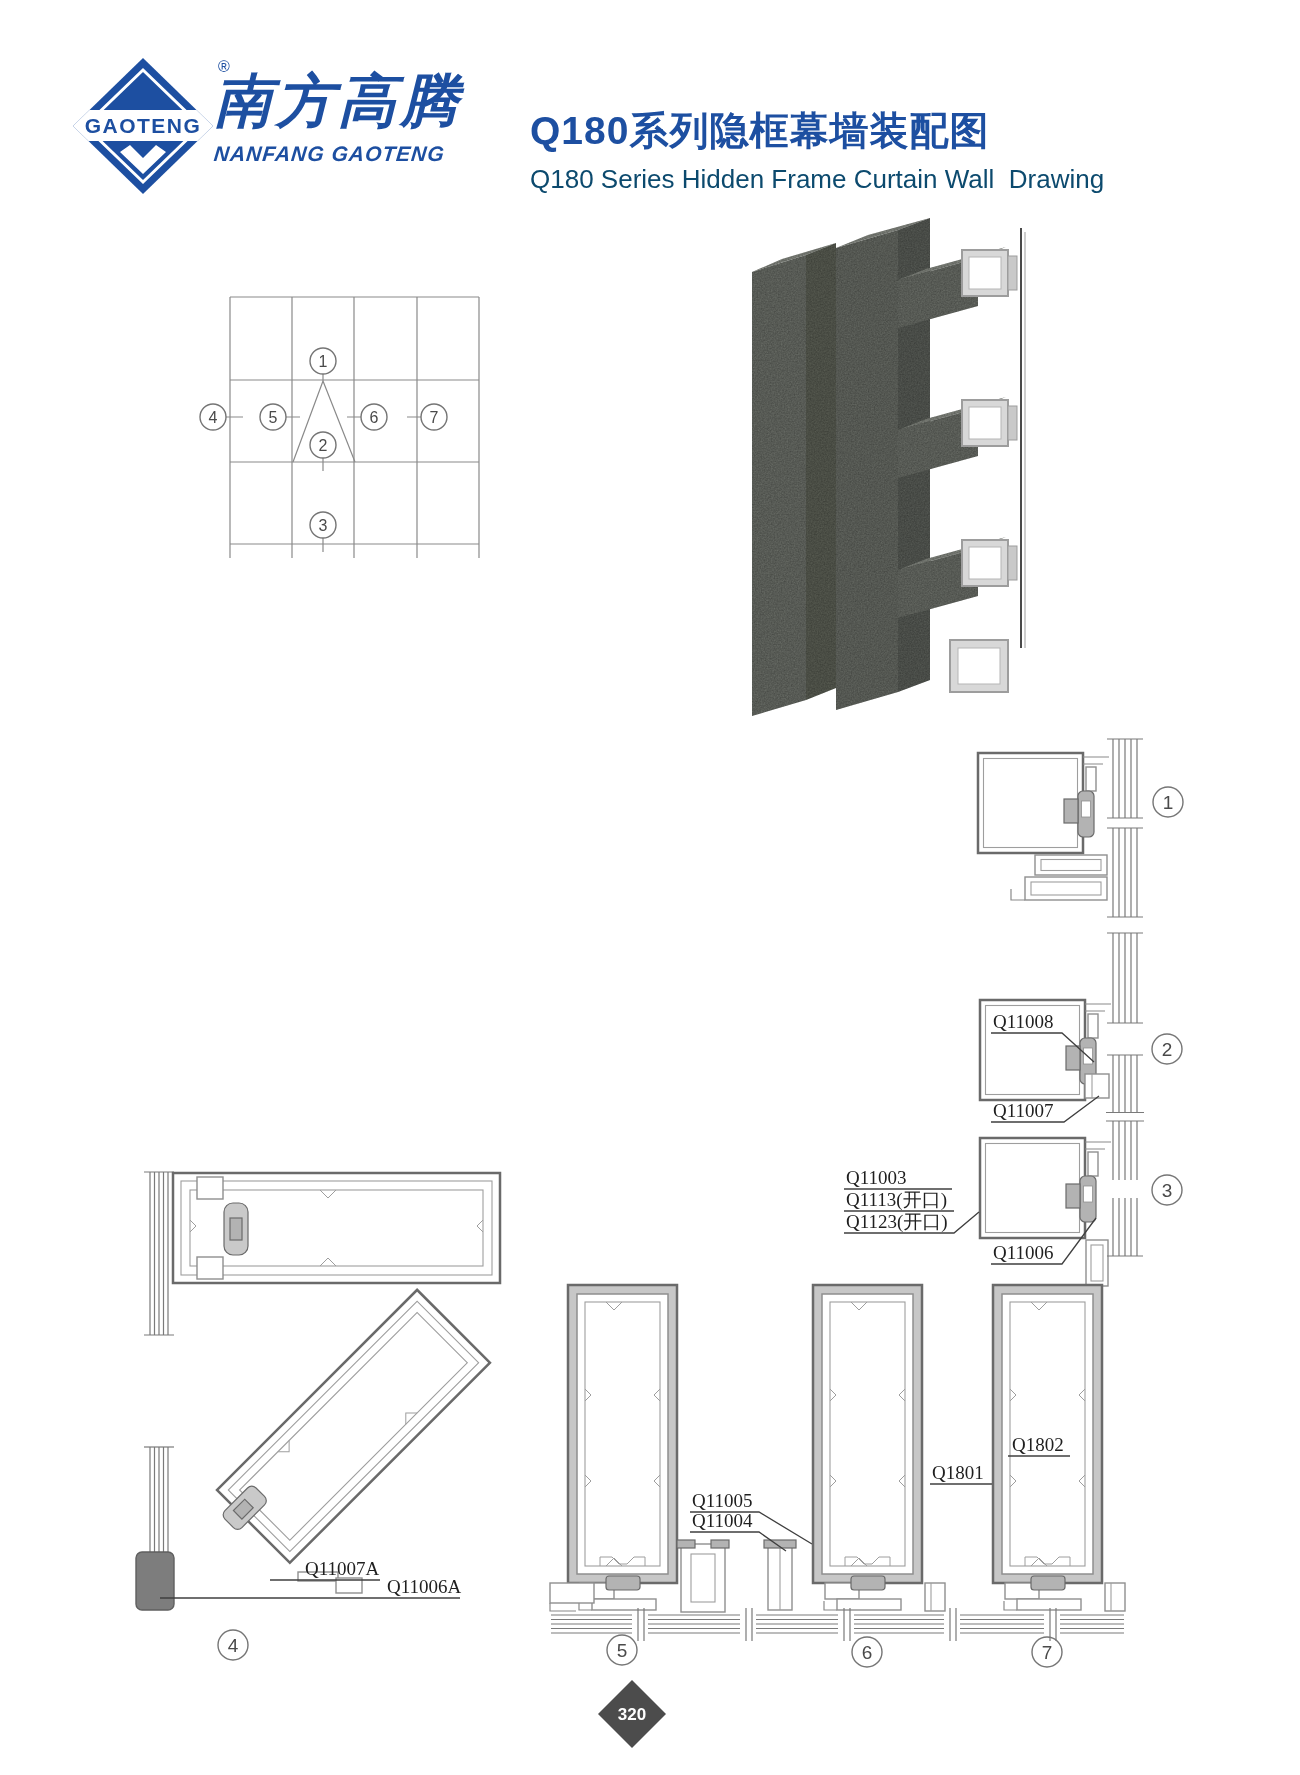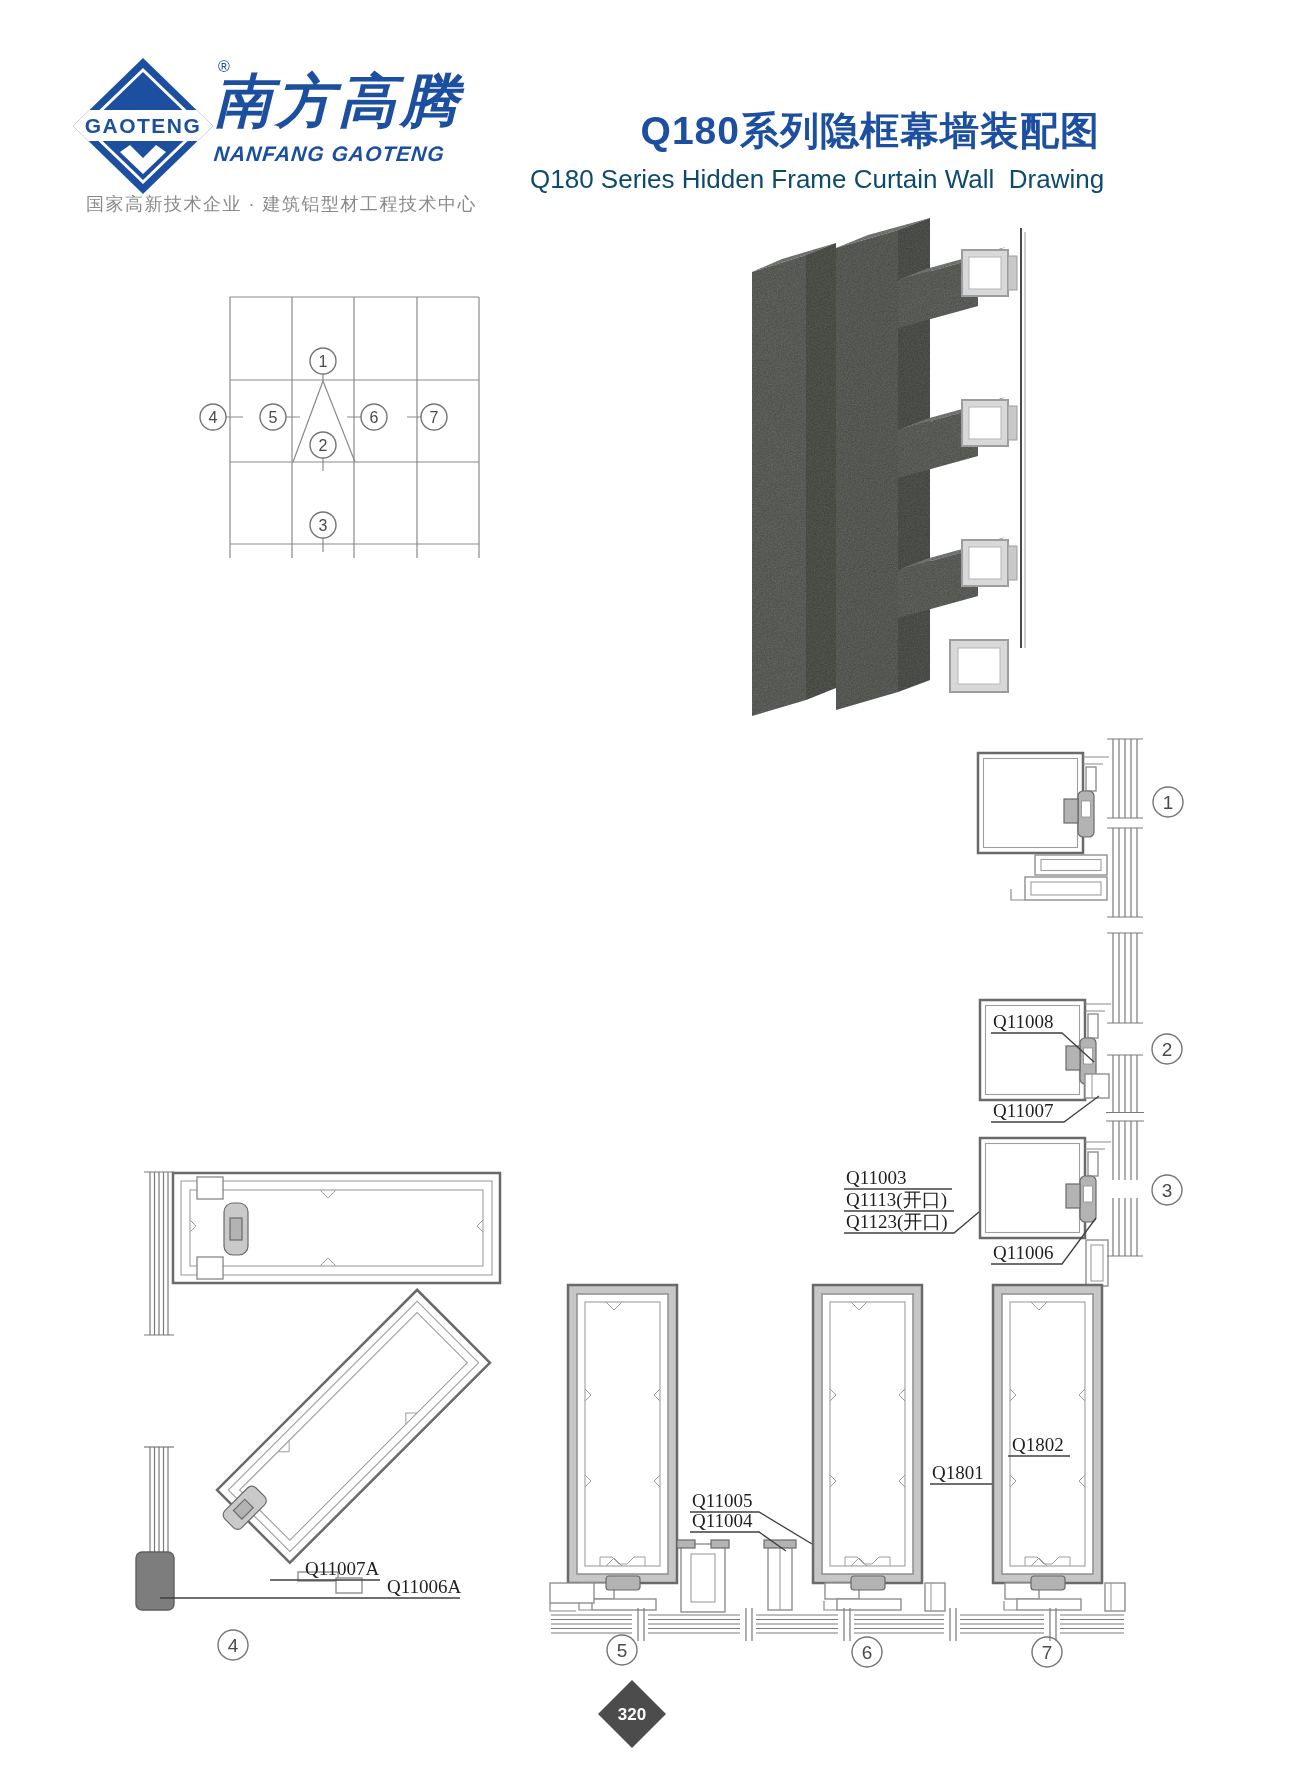--- a/index.html
+++ b/index.html
@@ -6,21 +6,21 @@
   .page{position:relative;width:1300px;height:1775px;background:#ffffff;overflow:hidden;
         font-family:"Liberation Sans",sans-serif;}
   .cad{position:absolute;left:0;top:0;}
   
   .logo-mark{position:absolute;left:68px;top:50px;}
   .name-block{position:absolute;left:214px;top:62px;width:260px;font-style:italic;}
   .name-cn{font-size:58px;font-weight:bold;letter-spacing:4px;line-height:1.35;}
   .name-en{font-size:21px;font-weight:bold;letter-spacing:1px;transform:skewX(-6deg);margin-top:2px;}
   .tagline{position:absolute;left:86px;top:192px;width:420px;font-size:18px;color:#8a8a8a;
            letter-spacing:1.5px;white-space:pre;}
-  .title-block{position:absolute;left:530px;top:104px;width:570px;text-align:right;}
+  .title-block{position:absolute;left:530px;top:104px;width:570px;text-align:left;}
   .title-cn{font-size:39px;font-weight:bold;letter-spacing:1px;}
   .title-en{font-size:26px;color:#0c4a6e;margin-top:6px;white-space:pre;}
   
   .thin{stroke:#8a8a8a;stroke-width:1.2;fill:none;}
   .med{stroke:#8f8f8f;stroke-width:1.4;fill:#ffffff;}
   .thick{stroke:#6a6a6a;stroke-width:2.5;fill:#ffffff;}
   .inner{stroke:#9e9e9e;stroke-width:1.1;fill:none;}
   .notch{stroke:#9e9e9e;stroke-width:1;fill:none;}
   .grey{fill:#b3b3b3;stroke:#6a6a6a;stroke-width:1.2;}
   .gasket{fill:#c9c9c9;stroke:#6a6a6a;stroke-width:1.2;}
@@ -50,21 +50,20 @@
     </g>
     <text x="75" y="83" text-anchor="middle" font-size="21" font-weight="bold" fill="#1d4fa1" letter-spacing="1.5">GAOTENG</text>
     <text x="150" y="22" font-size="16" fill="#1d4fa1">®</text>
   </svg>
 
   <div class="name-block">
     <div class="name-cn" style="color:#1d4fa1">南方高腾</div>
     <div class="name-en" style="color:#1d4fa1">NANFANG GAOTENG</div>
   </div>
 
-  <div class="tagline">国家高新技术企业 · 建筑铝型材工程技术中心</div>
 
   <div class="title-block">
     <div class="title-cn" style="color:#1d4fa1">Q180系列隐框幕墙装配图</div>
     <div class="title-en">Q180 Series Hidden Frame Curtain Wall  Drawing</div>
   </div>
 
   <svg class="cad" width="1300" height="1775" viewBox="0 0 1300 1775">
     <defs>
       <filter id="speckle" x="-5%" y="-5%" width="110%" height="110%">
         <feTurbulence type="fractalNoise" baseFrequency="0.7" numOctaves="3" result="t"></feTurbulence>

